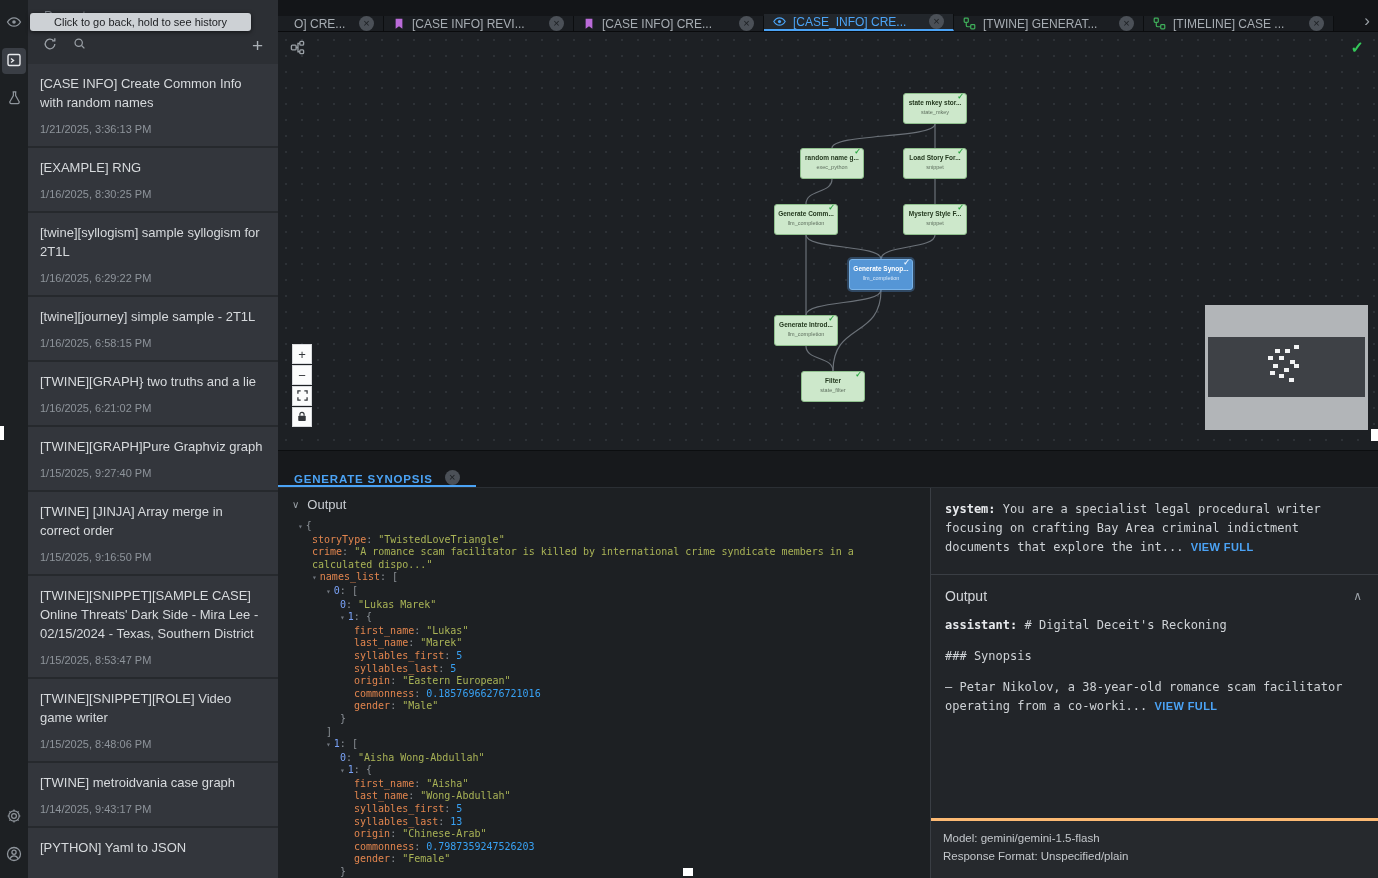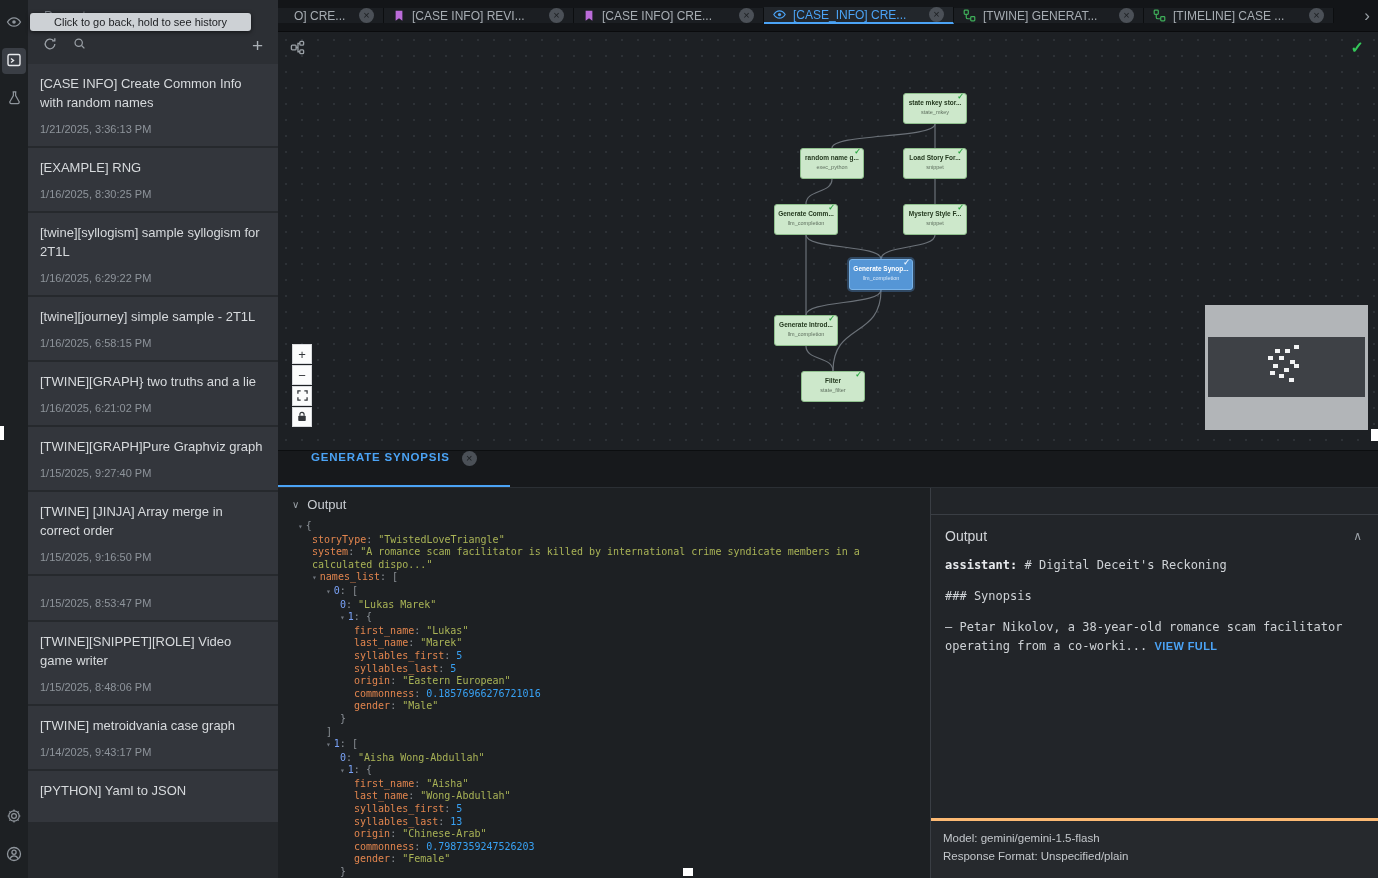--- a/index.html
+++ b/index.html
@@ -24,21 +24,21 @@
   .sb-item-title { font-size:13px; line-height:19px; color:#d7dadd; }
   .sb-item-date { font-size:11px; color:#8e949b; margin-top:11px; }
 
   
   .tooltip { position:absolute; left:30px; top:13px; background:#cdd1d5; color:#1b1d20; font-size:11px; padding:3px 24px; border-radius:3px; z-index:50; box-shadow:0 1px 4px rgba(0,0,0,.6); white-space:nowrap; }
 
   
   .main { position:absolute; left:278px; top:0; width:1100px; height:878px; }
 
   
-  .tabbar { position:absolute; left:0; top:0; width:100%; height:32px; background:#131518; display:flex; align-items:center; border-bottom:1px solid #0a0b0d; }
+  .tabbar { position:absolute; left:0; top:0; width:100%; height:32px; background:#131518; display:flex; align-items:flex-end; border-bottom:1px solid #0a0b0d; }
   .tab { flex:0 0 190px; display:flex; align-items:center; gap:7px; padding:0 9px; background:#1b1e22; border-right:1px solid #0c0e10; cursor:pointer; overflow:hidden; }
   .tab.narrow { flex:0 0 106px; }
   .tab-icon { flex:0 0 auto; display:flex; align-items:center; }
   .tab-label { flex:1; font-size:12px; color:#a7adb3; white-space:nowrap; overflow:hidden; }
   .tab.active { background:#22262b; border-bottom:2px solid #4ba3f5; }
   .tab.active .tab-label { color:#4ba3f5; }
   .tab-close { flex:0 0 15px; width:15px; height:15px; border-radius:50%; background:#4b5057; color:#1b1e21; font-size:11px; line-height:15px; text-align:center; cursor:pointer; }
   .tab-overflow { margin-left:auto; width:22px; background:none; border:none; color:#9aa0a6; font-size:17px; cursor:pointer; }
 
   
@@ -58,21 +58,21 @@
   .node.selected .node-check { color:#eaf4ff; }
 
   .zoomctrl { position:absolute; left:14px; top:312px; display:flex; flex-direction:column; gap:1px; }
   .zbtn { width:20px; height:20px; background:#fbfcfc; border:1px solid #d9dbde; color:#33363a; font-size:13px; line-height:1; display:flex; align-items:center; justify-content:center; cursor:pointer; padding:0; }
 
   .minimap { position:absolute; left:927px; top:273px; width:163px; height:125px; background:#b2b5b8; cursor:pointer; }
   .mm-view { position:absolute; left:3px; right:3px; top:32px; height:60px; background:#3e4146; }
   .mm-marker { position:absolute; width:5px; height:4px; background:#f2f3f4; } 
   .bp { position:absolute; left:0; top:450px; width:1100px; height:428px; background:#1e2124; border-top:1px solid #0c0e10; }
   .bp-tabrow { height:37px; background:#17191c; display:flex; align-items:stretch; border-bottom:1px solid #2b2f34; }
-  .bp-tab { display:flex; align-items:flex-start; gap:12px; padding:0 33px; border-bottom:2px solid #4ba3f5; cursor:pointer; }
+  .bp-tab { display:flex; align-items:flex-end; gap:12px; padding:0 16px; border-bottom:2px solid #4ba3f5; cursor:pointer; }
   .bp-tab-label { font-size:11.5px; font-weight:bold; letter-spacing:.8px; color:#4ba3f5; }
   .bp-close { width:15px; height:15px; border-radius:50%; background:#4b5057; color:#1b1e21; font-size:11px; line-height:15px; text-align:center; cursor:pointer; border:none; padding:0; }
   .bp-body { position:absolute; left:0; top:37px; bottom:0; width:100%; display:flex; }
 
   .json-pane { flex:0 0 652px; background:#1d2023; overflow:hidden; }
   .jp-header { display:flex; align-items:center; gap:8px; padding:9px 14px 6px; font-size:13px; color:#c9cdd2; }
   .jp-chev { color:#9aa0a6; font-size:10px; }
   .jtree { padding:2px 10px 0 20px; font-family:"DejaVu Sans Mono", monospace; font-size:10px; line-height:12.6px; }
   .jline { white-space:pre-wrap; }
   .jcoll { color:#6f757d; font-size:8px; margin-right:3px; cursor:pointer; }
@@ -195,20 +195,21 @@
         </div>
         <div class="sb-item">
           <div class="sb-item-title">[TWINE][GRAPH]Pure Graphviz graph</div>
           <div class="sb-item-date">1/15/2025, 9:27:40 PM</div>
         </div>
         <div class="sb-item">
           <div class="sb-item-title">[TWINE] [JINJA] Array merge in correct order</div>
           <div class="sb-item-date">1/15/2025, 9:16:50 PM</div>
         </div>
         <div class="sb-item">
+          <div class="sb-item-title">[TWINE][SNIPPET][SAMPLE CASE] Online Threats' Dark Side - Mira Lee - 02/15/2024 - Texas, Southern District</div>
           <div class="sb-item-date">1/15/2025, 8:53:47 PM</div>
         </div>
         <div class="sb-item">
           <div class="sb-item-title">[TWINE][SNIPPET][ROLE] Video game writer</div>
           <div class="sb-item-date">1/15/2025, 8:48:06 PM</div>
         </div>
         <div class="sb-item">
           <div class="sb-item-title">[TWINE] metroidvania case graph</div>
           <div class="sb-item-date">1/14/2025, 9:43:17 PM</div>
         </div>
@@ -390,21 +391,21 @@
       <div class="bp-body">
 
         <section class="json-pane">
           <div class="jp-header">
             <span class="jp-chev">∨</span>
             <span>Output</span>
           </div>
           <div class="jtree" id="jsonTree">
               <div class="jline" style="padding-left: 0px;"><span class="jcoll">▾</span><span class="jv vpunct">{</span></div>
               <div class="jline" style="padding-left: 14px;"><span class="jkey">storyType</span><span class="jpunct">: </span><span class="jv vstring">"TwistedLoveTriangle"</span></div>
-              <div class="jline" style="padding-left: 14px;"><span class="jkey">system</span><span class="jpunct">: </span><span class="jv vstring">"A romance scam facilitator is killed by international crime syndicate members in a calculated dispo..."</span></div>
+              <div class="jline" style="padding-left: 14px;"><span class="jkey">crime</span><span class="jpunct">: </span><span class="jv vstring">"A romance scam facilitator is killed by international crime syndicate members in a calculated dispo..."</span></div>
               <div class="jline" style="padding-left: 14px;"><span class="jcoll">▾</span><span class="jkey">names_list</span><span class="jpunct">: </span><span class="jv vpunct">[</span></div>
               <div class="jline" style="padding-left: 28px;"><span class="jcoll">▾</span><span class="jindex">0</span><span class="jpunct">: </span><span class="jv vpunct">[</span></div>
               <div class="jline" style="padding-left: 42px;"><span class="jindex">0</span><span class="jpunct">: </span><span class="jv vstring">"Lukas Marek"</span></div>
               <div class="jline" style="padding-left: 42px;"><span class="jcoll">▾</span><span class="jindex">1</span><span class="jpunct">: </span><span class="jv vpunct">{</span></div>
               <div class="jline" style="padding-left: 56px;"><span class="jkey">first_name</span><span class="jpunct">: </span><span class="jv vstring">"Lukas"</span></div>
               <div class="jline" style="padding-left: 56px;"><span class="jkey">last_name</span><span class="jpunct">: </span><span class="jv vstring">"Marek"</span></div>
               <div class="jline" style="padding-left: 56px;"><span class="jkey">syllables_first</span><span class="jpunct">: </span><span class="jv vnumber">5</span></div>
               <div class="jline" style="padding-left: 56px;"><span class="jkey">syllables_last</span><span class="jpunct">: </span><span class="jv vnumber">5</span></div>
               <div class="jline" style="padding-left: 56px;"><span class="jkey">origin</span><span class="jpunct">: </span><span class="jv vstring">"Eastern European"</span></div>
               <div class="jline" style="padding-left: 56px;"><span class="jkey">commonness</span><span class="jpunct">: </span><span class="jv vnumber">0.18576966276721016</span></div>
@@ -420,20 +421,25 @@
               <div class="jline" style="padding-left: 56px;"><span class="jkey">syllables_last</span><span class="jpunct">: </span><span class="jv vnumber">13</span></div>
               <div class="jline" style="padding-left: 56px;"><span class="jkey">origin</span><span class="jpunct">: </span><span class="jv vstring">"Chinese-Arab"</span></div>
               <div class="jline" style="padding-left: 56px;"><span class="jkey">commonness</span><span class="jpunct">: </span><span class="jv vnumber">0.7987359247526203</span></div>
               <div class="jline" style="padding-left: 56px;"><span class="jkey">gender</span><span class="jpunct">: </span><span class="jv vstring">"Female"</span></div>
               <div class="jline" style="padding-left: 42px;"><span class="jv vpunct">}</span></div>
             </div>
         </section>
 
         <section class="right-pane">
           <div class="rp-scroll">
+            <div class="msg">
+              <span class="role">system:</span>
+              <span>You are a specialist legal procedural writer focusing on crafting Bay Area criminal indictment documents that explore the int...</span>
+              <span class="viewfull">VIEW FULL</span>
+            </div>
             <div class="rp-divider"></div>
             <div class="rp-output-header">
               <span>Output</span>
               <span class="rp-chev-up">∧</span>
             </div>
             <div class="msg">
               <div>
                 <span class="role">assistant:</span>
                 <span># Digital Deceit's Reckoning</span>
               </div>

